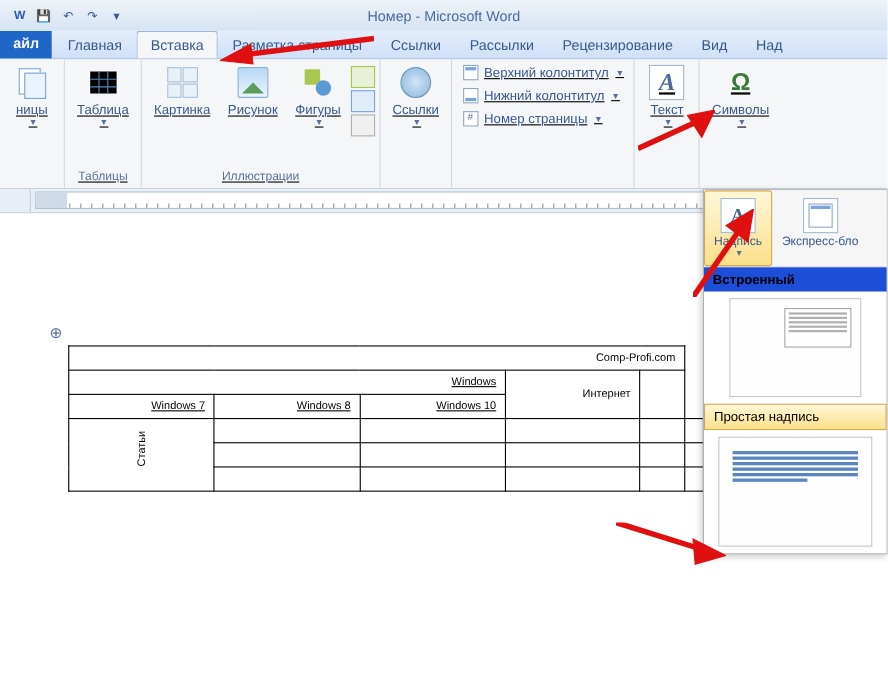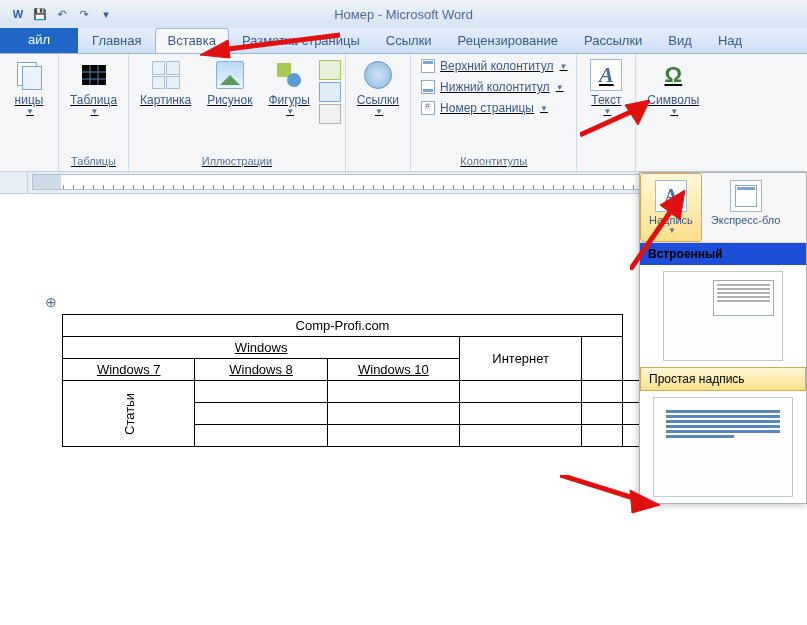--- a/index.html
+++ b/index.html
@@ -6,21 +6,21 @@
 body { background: #fff; width: 807px; height: 625px; overflow: hidden; position: relative; }
 
 
 .titlebar { height: 28px; background: linear-gradient(#eef3f8, #d5e3f3); display: flex; align-items: center; position: relative; }
 .qat { display: flex; gap: 2px; padding-left: 8px; }
 .qat-btn { width: 20px; height: 20px; border: 1px solid transparent; display: flex; align-items: center; justify-content: center; font-size: 11px; color: #3a5a8a; border-radius: 2px; }
 .title-text { position: absolute; left: 50%; transform: translateX(-50%); font-size: 13px; color: #4a6a9a; }
 
 
 .tabs { height: 26px; background: linear-gradient(#e4eefc, #cfe0f7); display: flex; border-bottom: 1px solid #9db8d9; padding-left: 0; }
-.file-tab { background: #1f66c7; color: #fff; padding: 4px 28px; font-size: 13px; border-radius: 0 0 0 0; margin-right: 1px; }
+.file-tab { background: #1f66c7; color: #fff; padding: 4px 12px; font-size: 13px; border-radius: 0 0 0 0; margin-right: 1px; font-weight: bold; }
 .tab { padding: 4px 12px; font-size: 13px; color: #3a5a8a; border: 1px solid transparent; border-bottom: none; cursor: pointer; }
 .tab.active { background: #f5f6f7; border-color: #9db8d9; border-radius: 3px 3px 0 0; }
 
 
 .ribbon { height: 118px; background: #f5f6f7; border-bottom: 1px solid #c3cfdd; display: flex; }
 .group { border-right: 1px solid #d0dae6; display: flex; flex-direction: column; padding: 2px 4px; text-decoration: underline; }
 .group-body { flex: 1; display: flex; align-items: flex-start; gap: 2px; }
 .group-label { font-size: 11px; color: #5a7296; text-align: center; padding-bottom: 2px; }
 .big-btn { display: flex; flex-direction: column; align-items: center; padding: 2px 6px; font-size: 12px; color: #3a5a8a; border: 1px solid transparent; border-radius: 3px; cursor: pointer; min-width: 50px; }
 .big-icon { width: 32px; height: 32px; margin-bottom: 2px; display: flex; align-items: center; justify-content: center; }
@@ -54,21 +54,21 @@
 
 .ruler-area { height: 22px; background: #e8eef6; border-bottom: 1px solid #c3cfdd; display: flex; }
 .ruler-corner { width: 28px; border-right: 1px solid #c3cfdd; }
 .ruler { flex: 1; background: #fff; margin: 2px 4px; height: 16px; border: 1px solid #b0c0d0; position: relative; background-image: repeating-linear-gradient(90deg, #888 0, #888 1px, transparent 1px, transparent 10px); background-position: 0 10px; background-size: 10px 6px; background-repeat: repeat-x; }
 .ruler-shade { position: absolute; top: 0; bottom: 0; background: #cfdae8; }
 
 
 .doc-area { position: absolute; left: 0; right: 0; top: 194px; bottom: 0; background: #fff; }
 .anchor-mark { position: absolute; left: 45px; top: 100px; font-size: 14px; color: #5a7296; }
 .doc-table { position: absolute; left: 62px; top: 120px; border-collapse: collapse; }
-.doc-table td { border: 1px solid #000; font-size: 13px; padding: 3px 8px; text-align: center; height: 22px; }
+.doc-table td { border: 1px solid #000; font-size: 10px; padding: 3px 8px; text-align: right; height: 22px; }
 .vtext { writing-mode: vertical-rl; transform: rotate(180deg); padding: 10px 2px !important; }
 .doc-table a { color: #000000; text-decoration: underline; }
 
 
 .gallery { position: absolute; right: 0; top: 172px; width: 168px; background: #fff; border: 1px solid #b0b0b0; box-shadow: -2px 2px 6px rgba(0,0,0,0.2); }
 .gallery-top { display: flex; border-bottom: 1px solid #d8d8d8; background: #f6f6f6; }
 .gallery-tool { display: flex; flex-direction: column; align-items: center; padding: 6px 8px; font-size: 11px; color: #3a5a8a; border: 1px solid transparent; border-radius: 3px; }
 .gallery-tool.sel { background: linear-gradient(#fef7d9, #fbe08a); border-color: #d6a84e; }
 .gallery-tool-icon { width: 32px; height: 32px; background: #fff; border: 1px solid #a0b8d0; display: flex; align-items: center; justify-content: center; margin-bottom: 2px; }
 .gallery-tool-icon.txt::after { content: 'A'; font-size: 18px; font-weight: bold; color: #4a6a9a; font-family: Georgia; }
@@ -104,22 +104,22 @@
   </div>
   <div class="title-text">Номер - Microsoft Word</div>
 </div>
 
 <div class="tabs">
   <div class="file-tab">айл</div>
   <div class="tab">Главная</div>
   <div class="tab active">Вставка</div>
   <div class="tab">Разметка страницы</div>
   <div class="tab">Ссылки</div>
+  <div class="tab">Рассылки</div>
   <div class="tab">Рецензирование</div>
-  <div class="tab">Рассылки</div>
   <div class="tab">Вид</div>
   <div class="tab">Над</div>
 </div>
 
 <div class="ribbon">
   <div class="group">
     <div class="group-body">
       <div class="big-btn">
         <div class="big-icon">
             <div class="ic-pages"></div>
@@ -217,21 +217,20 @@
         </div>
         <div class="small-btn">
           <span class="small-icon">
               <span class="ic-pgnum"></span>
             </span>
           <span>Номер страницы</span>
           <span class="dd-arrow">▼</span>
         </div>
       </div>
     </div>
-    <div class="group-label">Колонтитулы</div>
   </div>
 
   <div class="group">
     <div class="group-body">
       <div class="big-btn">
         <div class="big-icon">
             <div class="ic-text">A</div>
           </div>
         <span>Текст</span>
         <span class="dd-arrow">▼</span>

